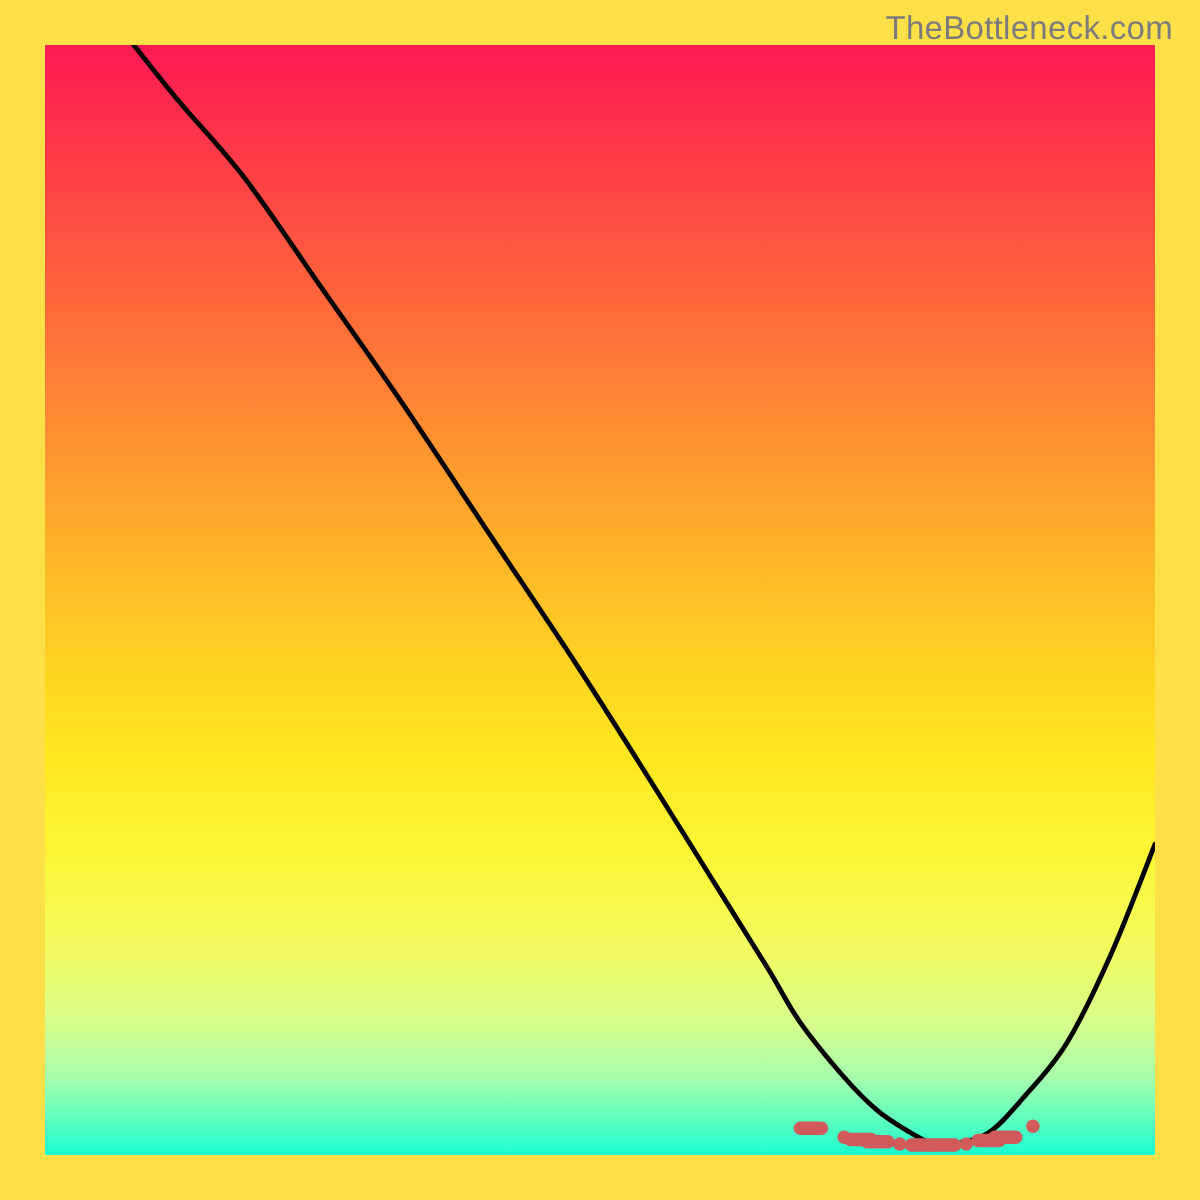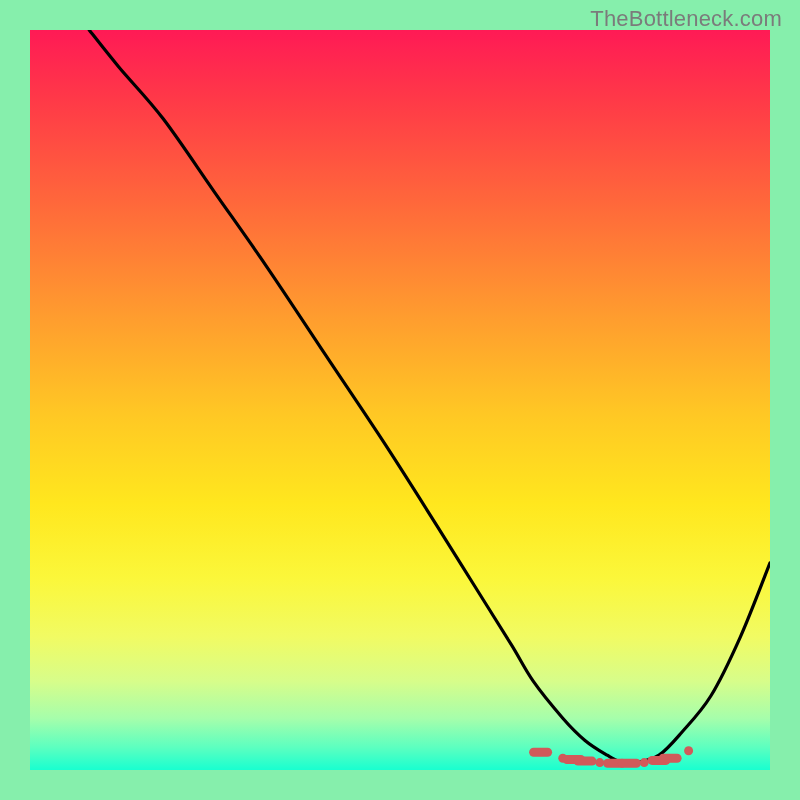--- a/index.html
+++ b/index.html
@@ -10,21 +10,21 @@
     background: #000;
     overflow: hidden;
     font-family: Arial, Helvetica, sans-serif;
   }
   .frame {
     position: absolute;
     left: 0;
     top: 0;
     width: 800px;
     height: 800px;
-    background: #86efac;
+    background: #fde047;
   }
   .plot {
     position: absolute;
     left: 30px;
     top: 30px;
     width: 740px;
     height: 740px;
     background: linear-gradient(to bottom,
       #ff1a55 0%,
       #ff3b47 10%,

